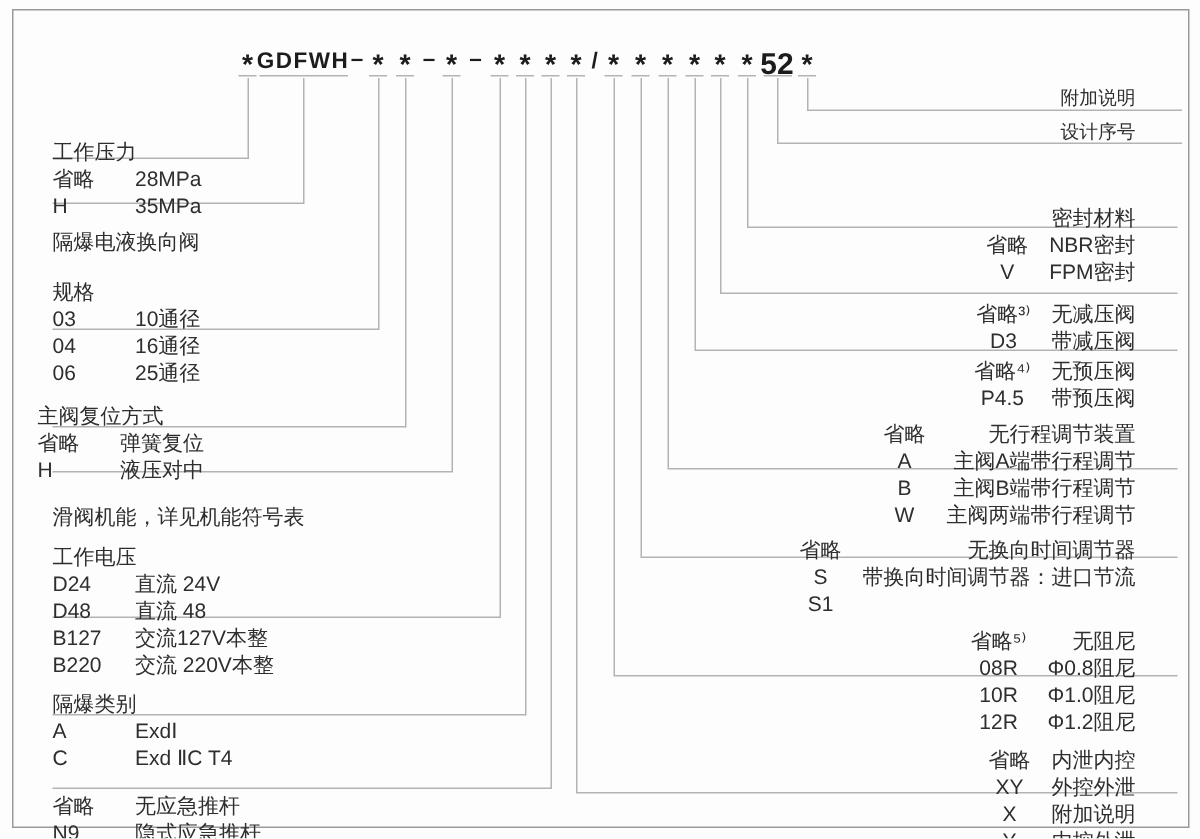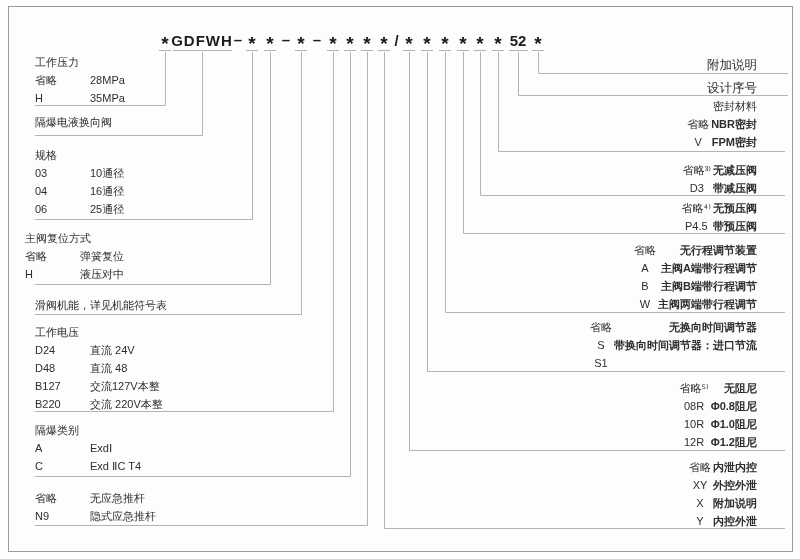--- a/index.html
+++ b/index.html
@@ -8,30 +8,30 @@
     width:800px;height:559px;
     background:#fdfdfd;
     font-family:"Liberation Sans","DejaVu Sans",sans-serif;
     color:#2e2e2e;
     overflow:hidden;
   }
   svg.lines{position:absolute;left:0;top:0;z-index:0;}
   .seg{position:absolute;z-index:2;transform:translateX(-50%);white-space:nowrap;
        font-weight:700;color:#1c1c1c;line-height:1;}
   .seg.txt{font-size:15px;top:33px;letter-spacing:1px;}
-  .seg.num{font-size:15px;top:33px;}
+  .seg.num{font-size:20px;top:33px;}
   .seg.star{font-size:19px;top:34px;}
   .seg.dash{font-size:15px;top:32px;}
-  .block{position:absolute;z-index:2;font-size:11px;line-height:18px;white-space:nowrap;}
+  .block{position:absolute;z-index:2;font-size:14px;line-height:18px;white-space:nowrap;margin-top:39px;}
   .lblock{display:grid;grid-template-columns:50px auto;column-gap:5px;justify-items:start;}
   .lblock .title{grid-column:1/-1;}
-  .rblock{display:grid;grid-template-columns:auto auto;column-gap:2px;justify-items:end;}
+  .rblock{display:grid;grid-template-columns:auto auto;column-gap:14px;justify-items:end;}
   .rblock .title{grid-column:1/-1;justify-self:end;}
   .rblock .code{justify-self:center;}
-  .rblock .desc{justify-self:end;font-weight:bold;}
+  .rblock .desc{justify-self:end;}
   .rtitle{position:absolute;z-index:2;font-size:12.5px;line-height:18px;white-space:nowrap;text-align:right;}
 </style>
 </head>
 <body>
 
 <div class="page">
 
   <svg class="lines" width="800" height="559" viewBox="0 0 800 559">
 
     <rect x="8.5" y="6.5" width="784" height="545" fill="none" stroke="#9a9a9a" stroke-width="1"></rect>

